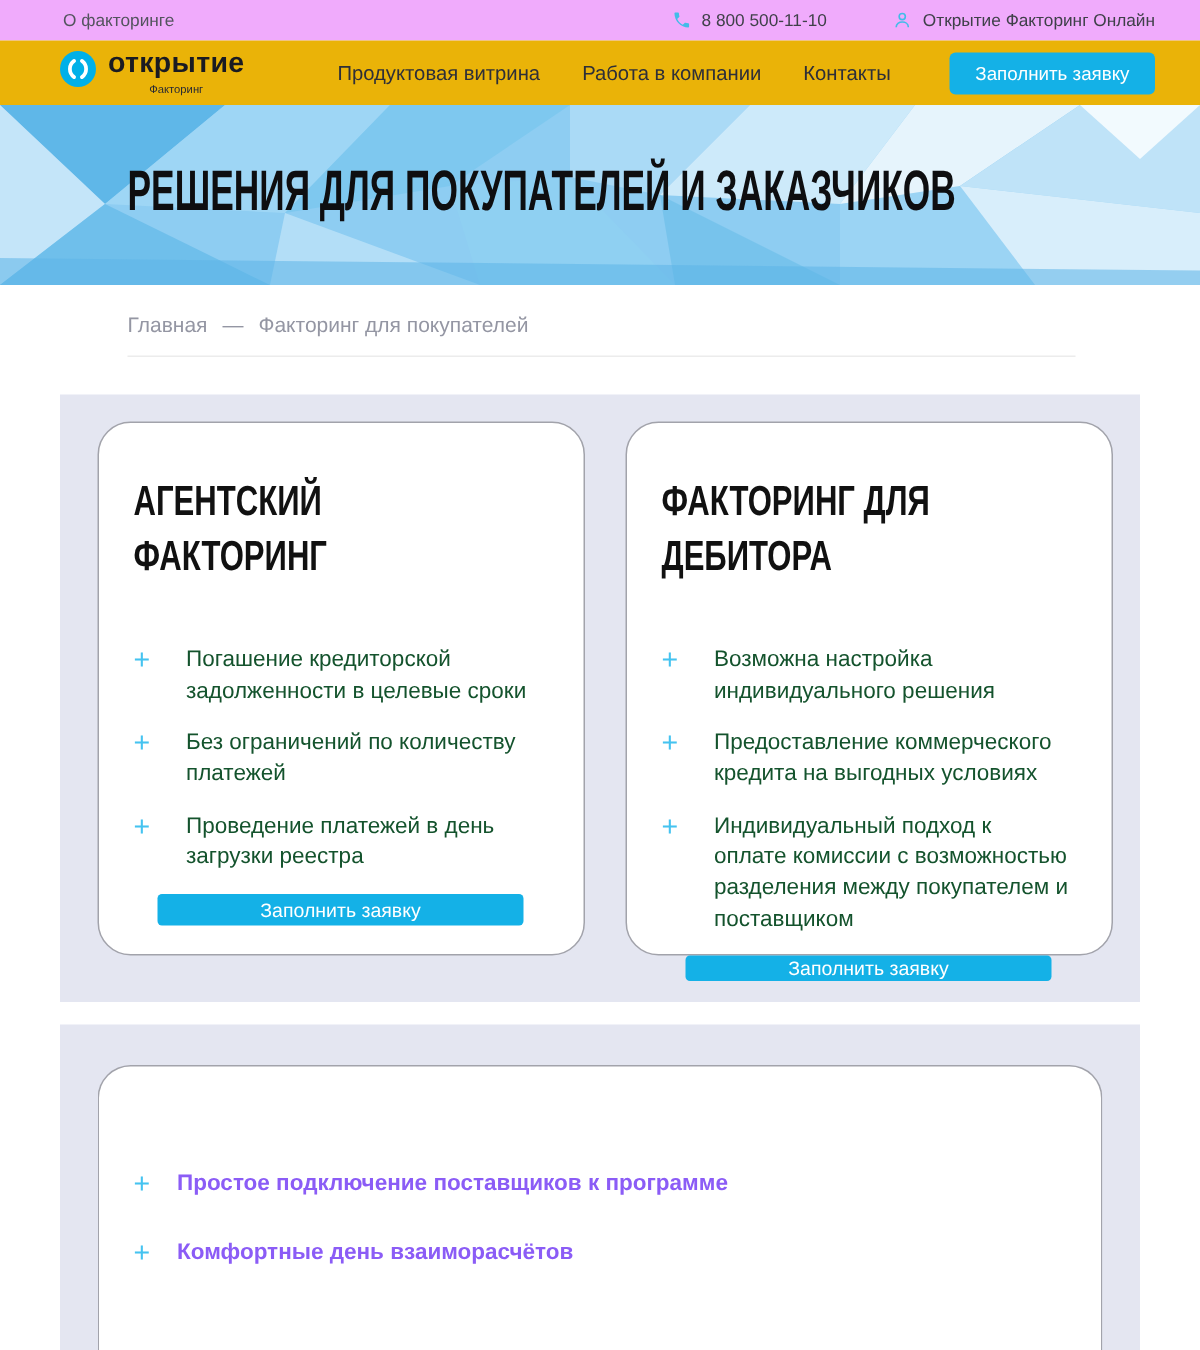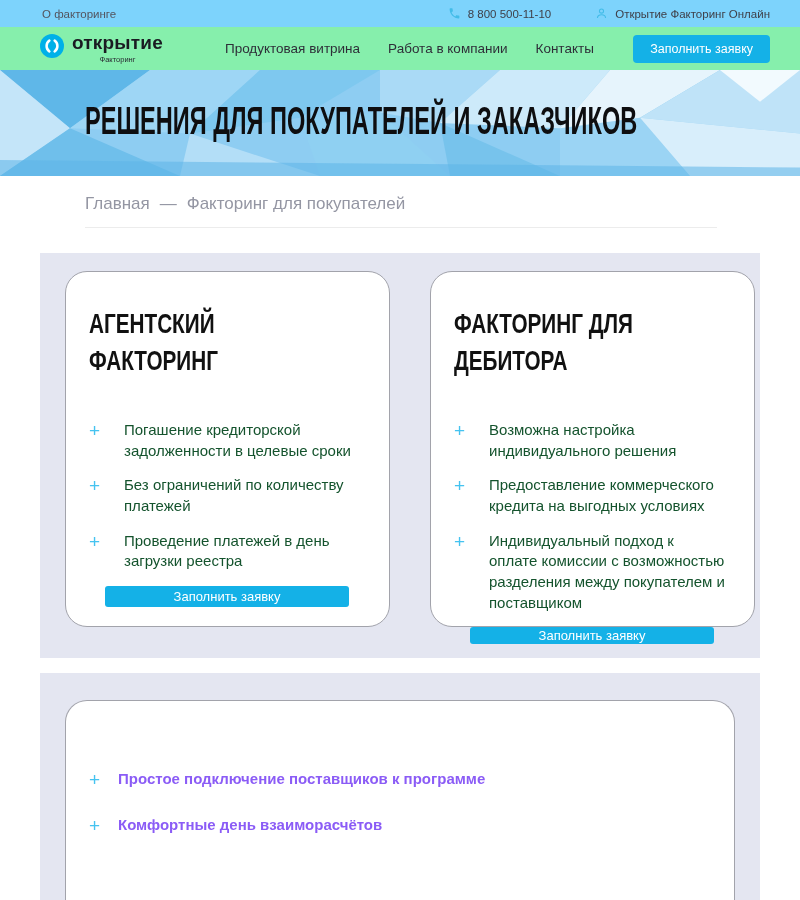--- a/index.html
+++ b/index.html
@@ -1,53 +1,53 @@
 <!DOCTYPE html>
 <html lang="ru"><head>
 <meta charset="utf-8">
 <style>
   html,body{margin:0;padding:0;}
   body{font-family:"Liberation Sans","DejaVu Sans",sans-serif;background:#ffffff;}
   .page{position:relative;width:800px;height:900px;overflow:hidden;background:#fff;}
 
   
-  .topbar{height:27px;background:#7dd3fc;display:flex;align-items:center;padding:0 30px 0 42px;box-sizing:border-box;}
+  .topbar{height:27px;background:#f0abfc;display:flex;align-items:center;padding:0 30px 0 42px;box-sizing:border-box;}
   .topbar-left{font-size:11.5px;color:#53545e;cursor:pointer;}
   .topbar-right{margin-left:auto;display:flex;align-items:center;gap:44px;}
   .topbar-item{display:flex;align-items:center;gap:7px;font-size:11.5px;color:#3f4049;cursor:pointer;}
   .topbar-item svg{display:block;}
 
   
-  .header{height:43px;background:#86efac;display:flex;align-items:center;padding:0 30px 0 40px;box-sizing:border-box;}
+  .header{height:43px;background:#eab308;display:flex;align-items:center;padding:0 30px 0 40px;box-sizing:border-box;}
   .logo{display:flex;align-items:flex-start;gap:8px;cursor:pointer;}
   .logo-mark{width:24px;height:24px;margin-top:1px;}
   .logo-textwrap{display:flex;flex-direction:column;align-items:center;}
   .logo-title{font-size:19px;font-weight:bold;color:#1a1b22;letter-spacing:.2px;line-height:1.1;}
   .logo-subtitle{font-size:7.5px;color:#2a2b33;margin-top:1px;}
   .nav{display:flex;gap:28px;margin-left:62px;}
   .nav-item{font-size:13.5px;color:#2e2f38;cursor:pointer;white-space:nowrap;}
   .header-cta{margin-left:auto;background:#14b1e7;color:#fff;font-size:12.5px;border:none;
     border-radius:4px;padding:7px 17px;cursor:pointer;font-family:inherit;}
 
   
-  .hero{position:relative;height:106px;overflow:hidden;}
+  .hero{position:relative;height:120px;overflow:hidden;}
   .hero svg.bg{position:absolute;inset:0;width:100%;height:100%;}
   .hero-title{position:absolute;left:85px;top:50%;transform:translateY(-54%);margin:0;}
   .hero-title span{display:inline-block;white-space:nowrap;font-size:38px;font-weight:bold;color:#0e0e10;
     letter-spacing:0;transform:scaleX(.62);transform-origin:left center;}
 
   
-  .breadcrumb{display:flex;gap:10px;align-items:center;padding:18px 0 0 85px;font-size:17px;color:#9496a3;}
+  .breadcrumb{display:flex;gap:10px;align-items:center;padding:18px 0 0 85px;font-size:14px;color:#9496a3;}
   .breadcrumb .sep{color:#9496a3;}
   .crumb{cursor:pointer;}
   .divider{border:none;border-top:1px solid #ececec;margin:13px 83px 0 85px;}
 
   
   .section{background:#e4e6f1;margin:0 40px;box-sizing:border-box;}
-  .section.cards{margin-top:25px;height:405px;padding:18px 0 0 25px;display:flex;gap:40px;}
+  .section.cards{margin-top:25px;height:405px;padding:18px 0 0 25px;display:flex;gap:27px;}
   .section.program{margin-top:15px;height:242px;padding:27px 25px 0 25px;}
 
   
   .card{background:#fff;border:1px solid #a2a3ab;border-radius:22px;box-sizing:border-box;
     display:flex;flex-direction:column;}
   .card.small{width:325px;height:356px;padding:34px 24px 19px 23px;}
   .card-title{margin:0 0 6px 0;}
   .card-title span{display:inline-block;width:270px;font-size:28px;line-height:1.32;font-weight:bold;
     color:#111;transform:scaleX(.74);transform-origin:left top;}
   .bullets{list-style:none;margin:34px 0 0 0;padding:0;}

